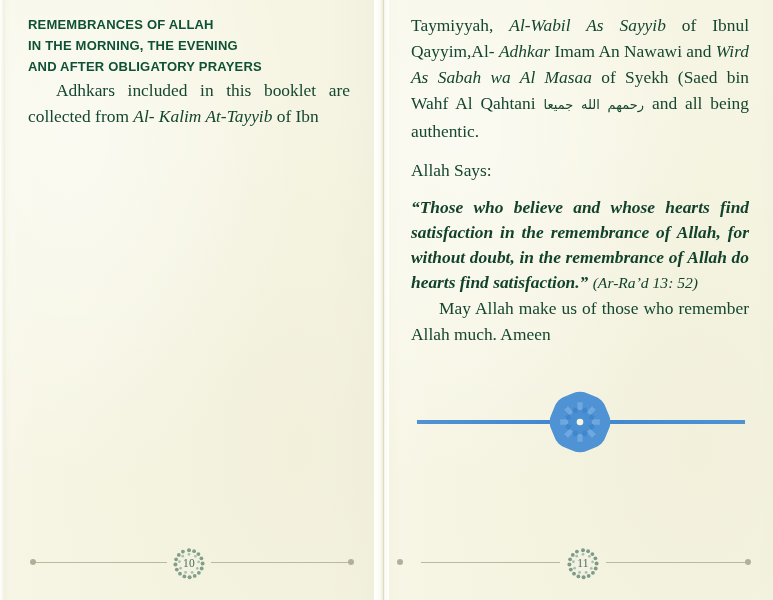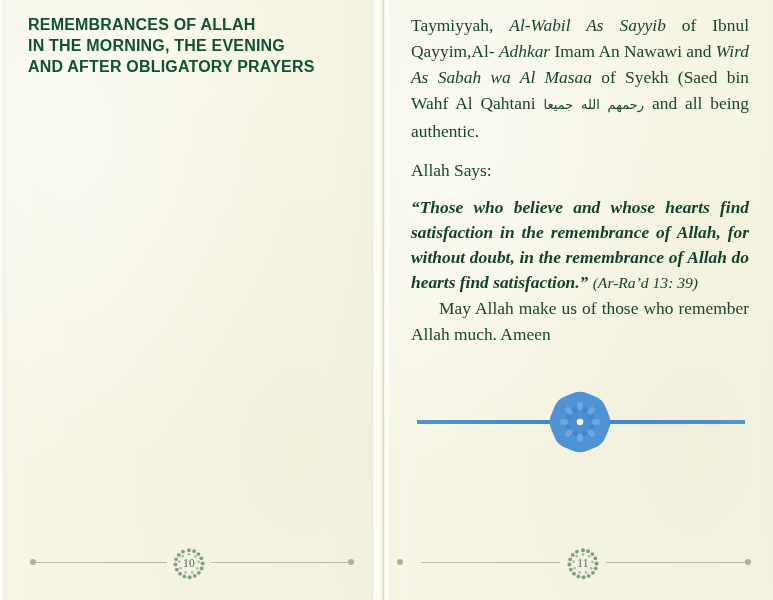--- a/index.html
+++ b/index.html
@@ -80,21 +80,21 @@
       radial-gradient(ellipse at 80% 75%, rgba(236,234,210,.45) 0%, rgba(236,234,210,0) 60%);
   }
 
   
   .heading {
     margin: 0;
     padding-top: 14px;
     color: #0f5135;
     font-family: "Liberation Sans Narrow", "Liberation Sans", "DejaVu Sans", sans-serif;
     font-weight: bold;
-    font-size: 16px;
+    font-size: 13px;
     line-height: 21px;
     letter-spacing: 0.2px;
     text-transform: uppercase;
     position: relative;
     z-index: 2;
   }
   .heading span { display: block; white-space: nowrap; }
 
   p.body {
     margin: 0;
@@ -251,20 +251,23 @@
 
     <h1 class="heading">
       <span>REMEMBRANCES OF ALLAH</span>
       <span>IN THE MORNING, THE EVENING</span>
       <span>AND AFTER OBLIGATORY PRAYERS</span>
     </h1>
 
 
 
 
+    <p class="body">
+      <span>Adhkars included in this booklet are collected from </span><span class="it">Al- Kalim At-Tayyib</span><span> of Ibn</span>
+    </p>
 
     <div class="footer f-left">
       <div class="foot-rule left"></div>
       <div class="foot-rule right"></div>
       <div class="foot-cap start"></div>
       <div class="foot-cap end"></div>
 
       <div class="pagenum-wrap">
         <svg class="pagenum-wreath" viewBox="0 0 34 34">
           <g fill="#8fa893" opacity="0.95">
@@ -310,21 +313,21 @@
   <div class="page page-right">
 
     <p class="body first noindent">
       <span>Taymiyyah, </span><span class="it">Al-Wabil As Sayyib</span><span> of Ibnul Qayyim,Al- </span><span class="it">Adhkar</span><span> Imam An Nawawi and </span><span class="it">Wird As Sabah wa Al Masaa</span><span> of Syekh (Saed bin Wahf Al Qahtani </span><span class="ar">رحمهم الله جميعا</span><span> and all being authentic.</span>
     </p>
 
     <p class="says">Allah Says:</p>
 
     <p class="quote">
       <span>“Those who believe and whose hearts find satisfaction in the remembrance of Allah, for without doubt, in the remembrance of Allah do hearts find satisfaction.”</span>
-      <span class="cite">(Ar-Ra’d 13: 39)</span>
+      <span class="cite">(Ar-Ra’d 13: 52)</span>
     </p>
 
     <p class="body">May Allah make us of those who remember Allah much. Ameen</p>
 
     <div class="ornament">
       <div class="orn-rule"></div>
       <svg class="orn-medal" viewBox="0 0 100 100">
         <defs>
           <clipPath id="medalClip">
               <circle cx="50" cy="50" r="46"></circle>

